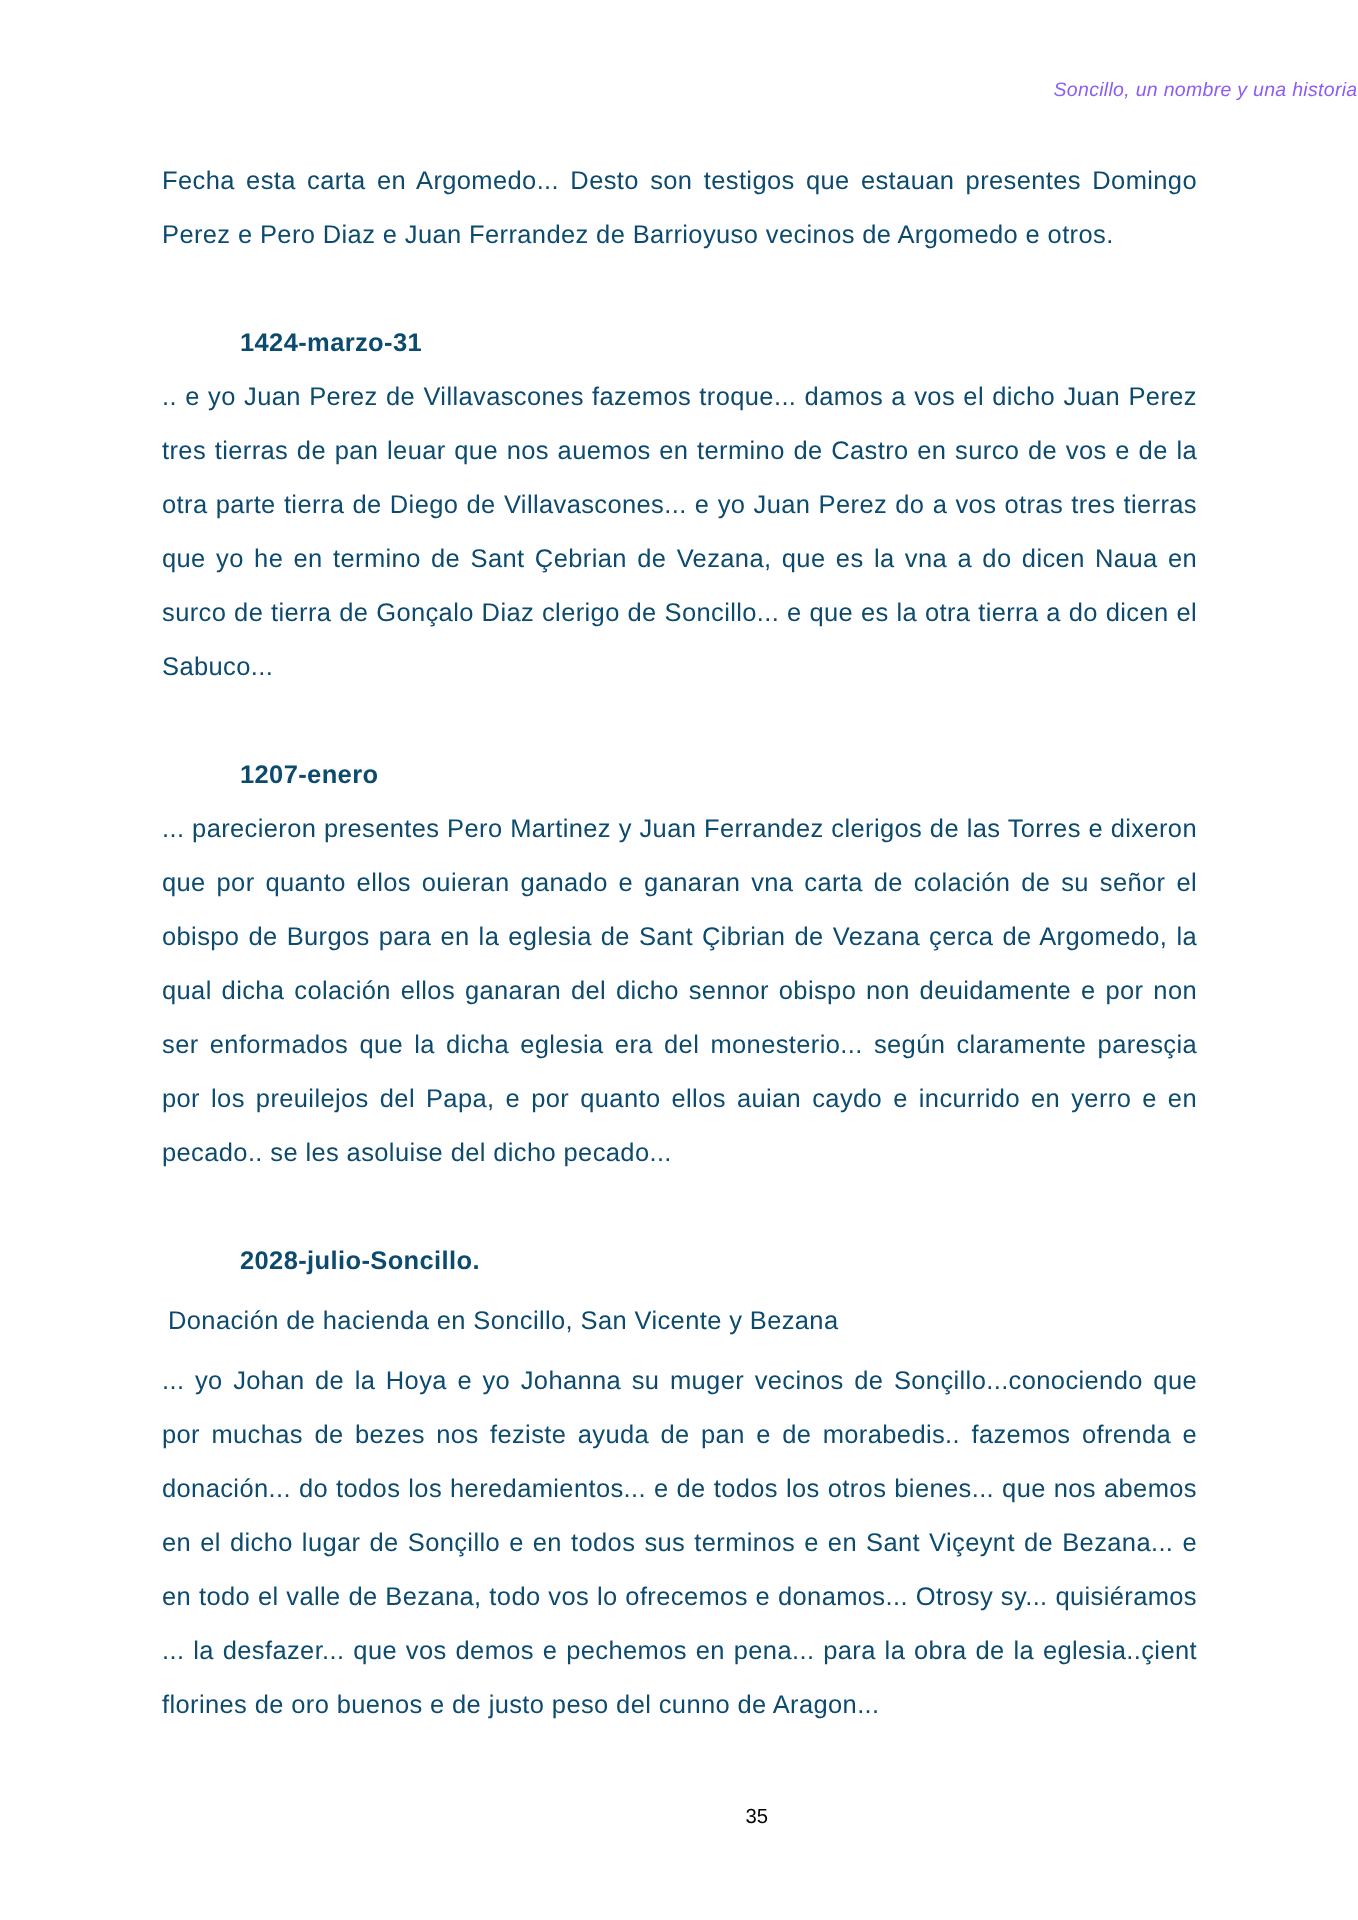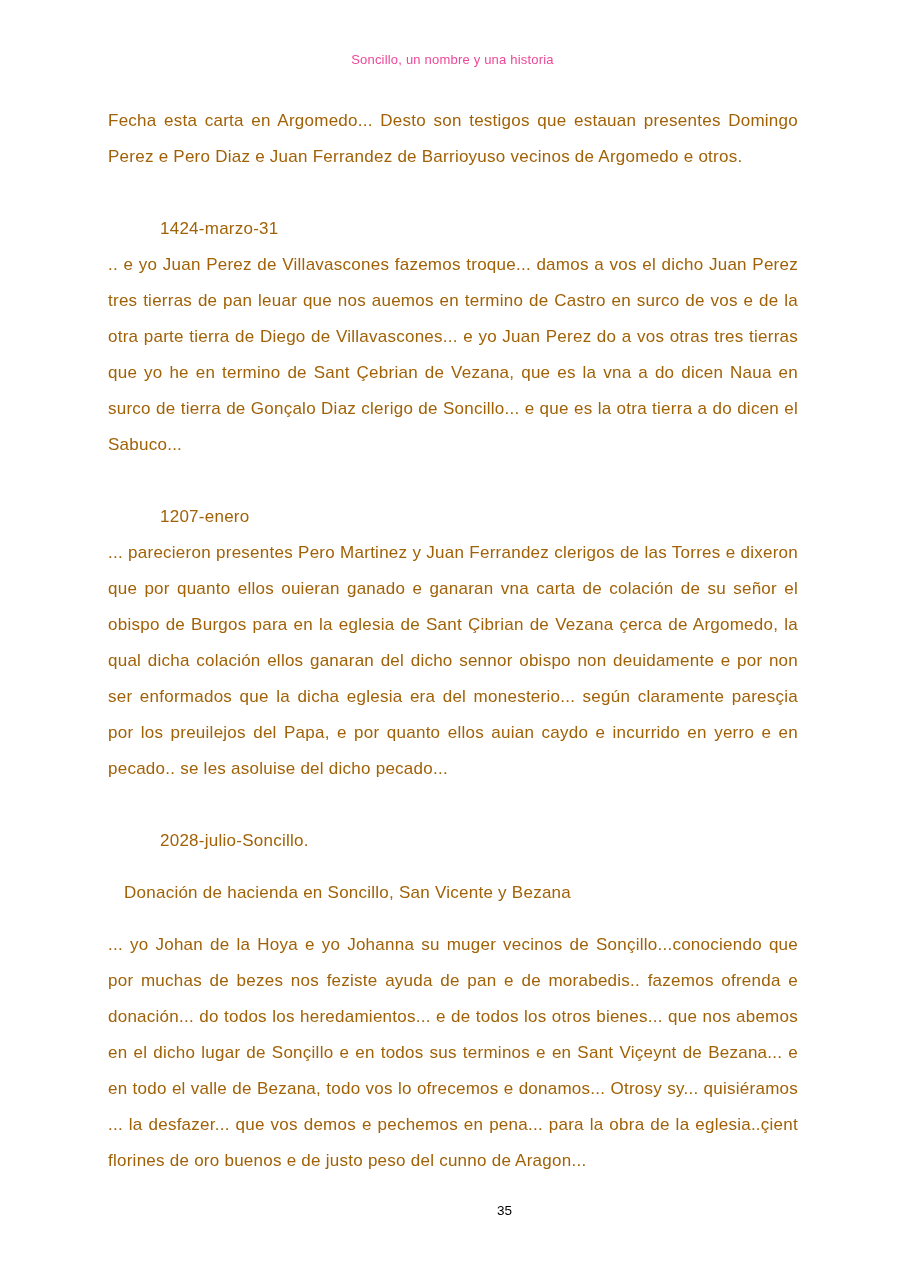--- a/index.html
+++ b/index.html
@@ -18,50 +18,51 @@
   .page {
     position: absolute;
     inset: 0;
     background: #ffffff;
   }
   .running-header {
     position: absolute;
     top: 52px;
     left: 0;
     width: 100%;
-    text-align: center;
+    text-align: right;
+    font-style: italic;
     font-size: 13px;
     letter-spacing: 0.2px;
-    color: #ec4899;
+    color: #8b5cf6;
   }
   .body-col {
     position: absolute;
     left: 108px;
     top: 103px;
     width: 690px;
     font-size: 17px;
     line-height: 36px;
     letter-spacing: 0.25px;
-    color: #a16207;
+    color: #0c4a6e;
   }
   .para {
     text-align: justify;
     margin: 0;
   }
   .section {
     margin-top: 36px;
   }
   .section-heading {
     padding-left: 52px;
     margin: 0;
     font-size: 17px;
-    font-weight: normal;
+    font-weight: bold;
   }
   .subheading {
-    margin: 16px;
+    margin: 4px;
   }
   .page-number {
     position: absolute;
     top: 1203px;
     left: 8px;
     width: 100%;
     text-align: center;
     font-size: 13.5px;
     color: #000000;
     padding-left: 44px;

